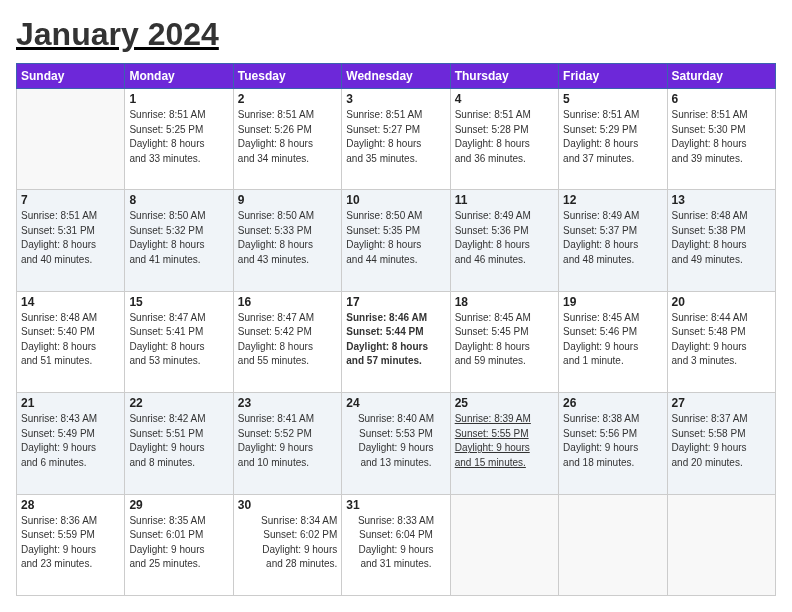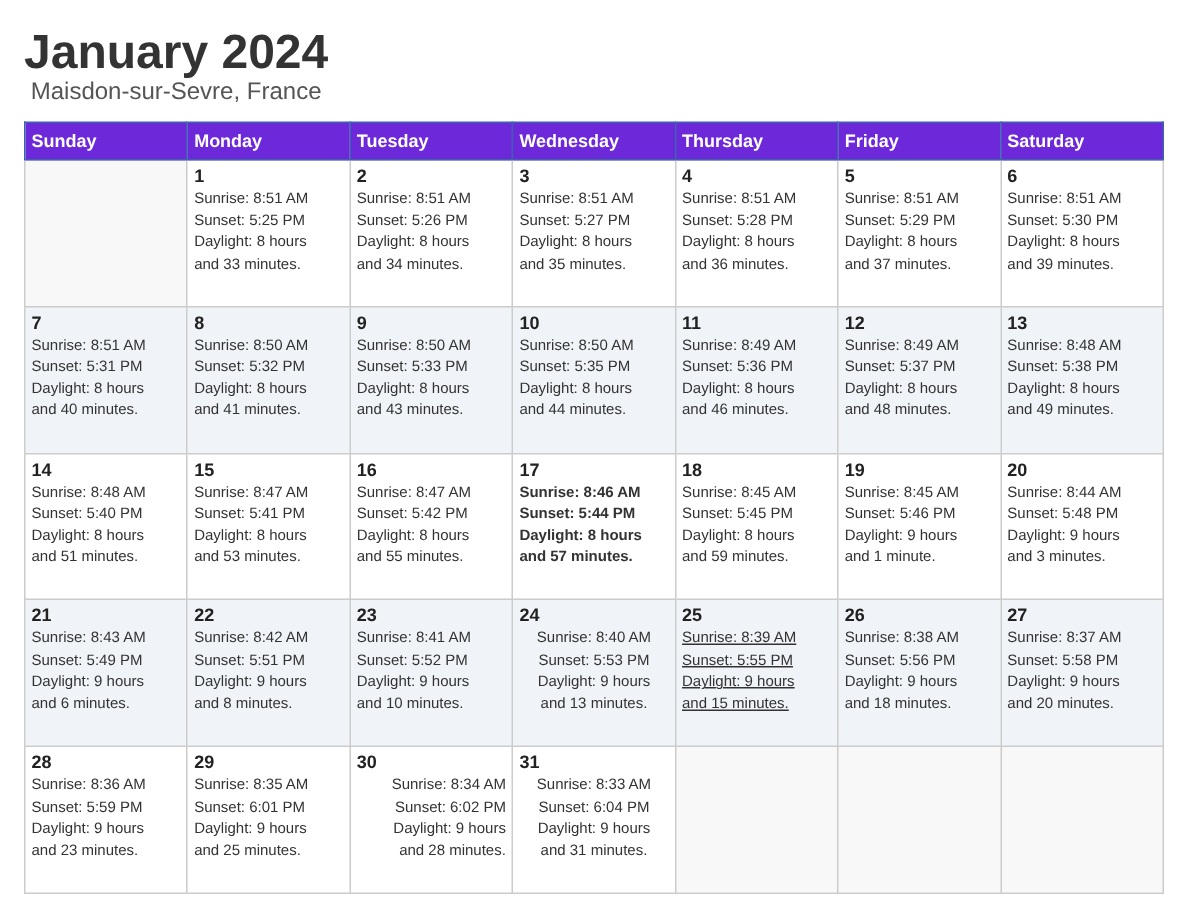--- a/index.html
+++ b/index.html
@@ -26,21 +26,22 @@
     .logo {
       display: flex;
       align-items: center;
     }
     .logo-icon {
       width: 28px;
       height: 28px;
       margin-right: 2px;
     }
     .title-block {
-      text-align: center;
+      text-align: right;
+      text-decoration: underline;
     }
     .main-title {
       font-size: 32px;
       font-weight: bold;
       color: #333;
     }
     .subtitle {
       font-size: 16px;
       color: #555;
     }
@@ -89,21 +90,20 @@
       background-color: #ffffff;
     }
   </style>
 </head>
 <body>
 
 <div class="page">
   <div class="header">
     <div class="title-block">
       <div class="main-title">January 2024</div>
-      <div class="subtitle">Maisdon-sur-Sevre, France</div>
     </div>
   </div>
 
   <table class="calendar">
     <thead>
       <tr>
       <th>Sunday</th>
           <th>Monday</th>
           <th>Tuesday</th>
           <th>Wednesday</th>

